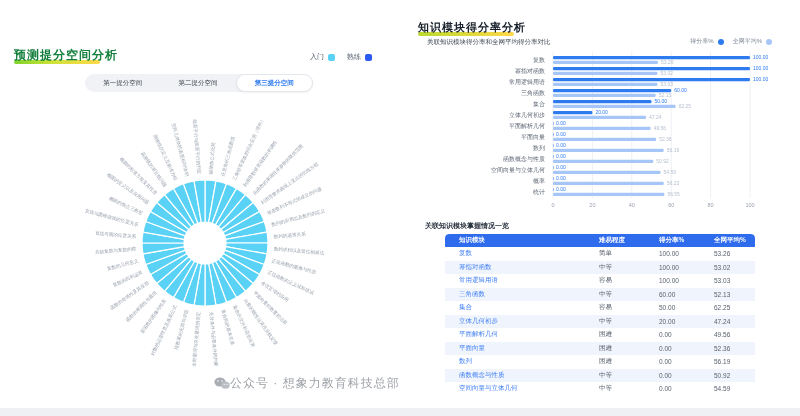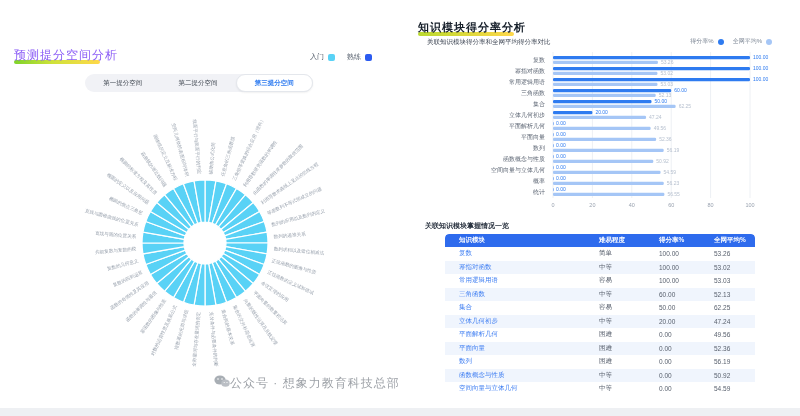--- a/index.html
+++ b/index.html
@@ -2,21 +2,21 @@
 <html><head>
 <meta charset="utf-8">
 <style>
   * { margin:0; padding:0; box-sizing:border-box; }
   html,body { background:#fff; }
   body { font-family:"Liberation Sans", sans-serif; }
   #app { position:relative; width:800px; height:416px; background:#ffffff; overflow:hidden; }
 
   
   .left-panel { position:absolute; left:0; top:0; width:400px; height:416px; background:#fff; }
-  .lp-title { position:absolute; left:14px; top:47px; font-size:12px; font-weight:normal; color:#8b5cf6; letter-spacing:1px; z-index:2; }
+  .lp-title { position:absolute; left:14px; top:47px; font-size:12px; font-weight:bold; color:#15803d; letter-spacing:1px; z-index:2; }
   .lp-underline { position:absolute; left:14px; top:60px; width:86px; height:4px; border-radius:2px;
                   background:linear-gradient(90deg,#7ed32a 0%,#cfe23a 45%,#ffd84a 100%); z-index:1; }
   .lp-legend { position:absolute; right:28px; top:52px; display:flex; gap:12px; align-items:center; }
   .legend-item { display:flex; align-items:center; gap:4px; cursor:pointer; }
   .legend-item span.txt { font-size:7px; color:#4b5563; }
   .legend-item i.dot { display:inline-block; width:7px; height:7px; border-radius:2px; }
 
   .tabs { position:absolute; left:85px; top:74px; width:228px; height:18px; background:#f1f2f6;
           border-radius:9px; display:flex; align-items:center; }
   .tab { flex:1; height:18px; display:flex; align-items:center; justify-content:center;
@@ -44,21 +44,21 @@
   .k-row.stripe { background:#f0f5fd; }
   .k-cell { padding-left:14px; overflow:hidden; white-space:nowrap; }
   .k-cell.c0 { width:140px; }
   .k-cell.c1 { width:60px; }
   .k-cell.c2 { width:55px; }
   .k-cell.c3 { width:55px; }
   .k-row:not(.header) .c0 { color:#3d7df2; cursor:pointer; }
   .k-row:not(.header) .c1, .k-row:not(.header) .c2, .k-row:not(.header) .c3 { color:#59616e; }
 
   
-  .watermark { position:absolute; display:flex; align-items:flex-start; gap:0; color:#8b9097; font-size:12px;
+  .watermark { position:absolute; display:flex; align-items:center; gap:0; color:#8b9097; font-size:12px;
                letter-spacing:1px; z-index:5; opacity:.85; }
   .wm-left { left:214px; top:375px; }
   .bottom-strip { position:absolute; left:0; top:408px; width:800px; height:8px; background:#eef0f3; }
 </style>
 </head>
 <body>
 
 <div id="app">
 
   <section class="left-panel">

